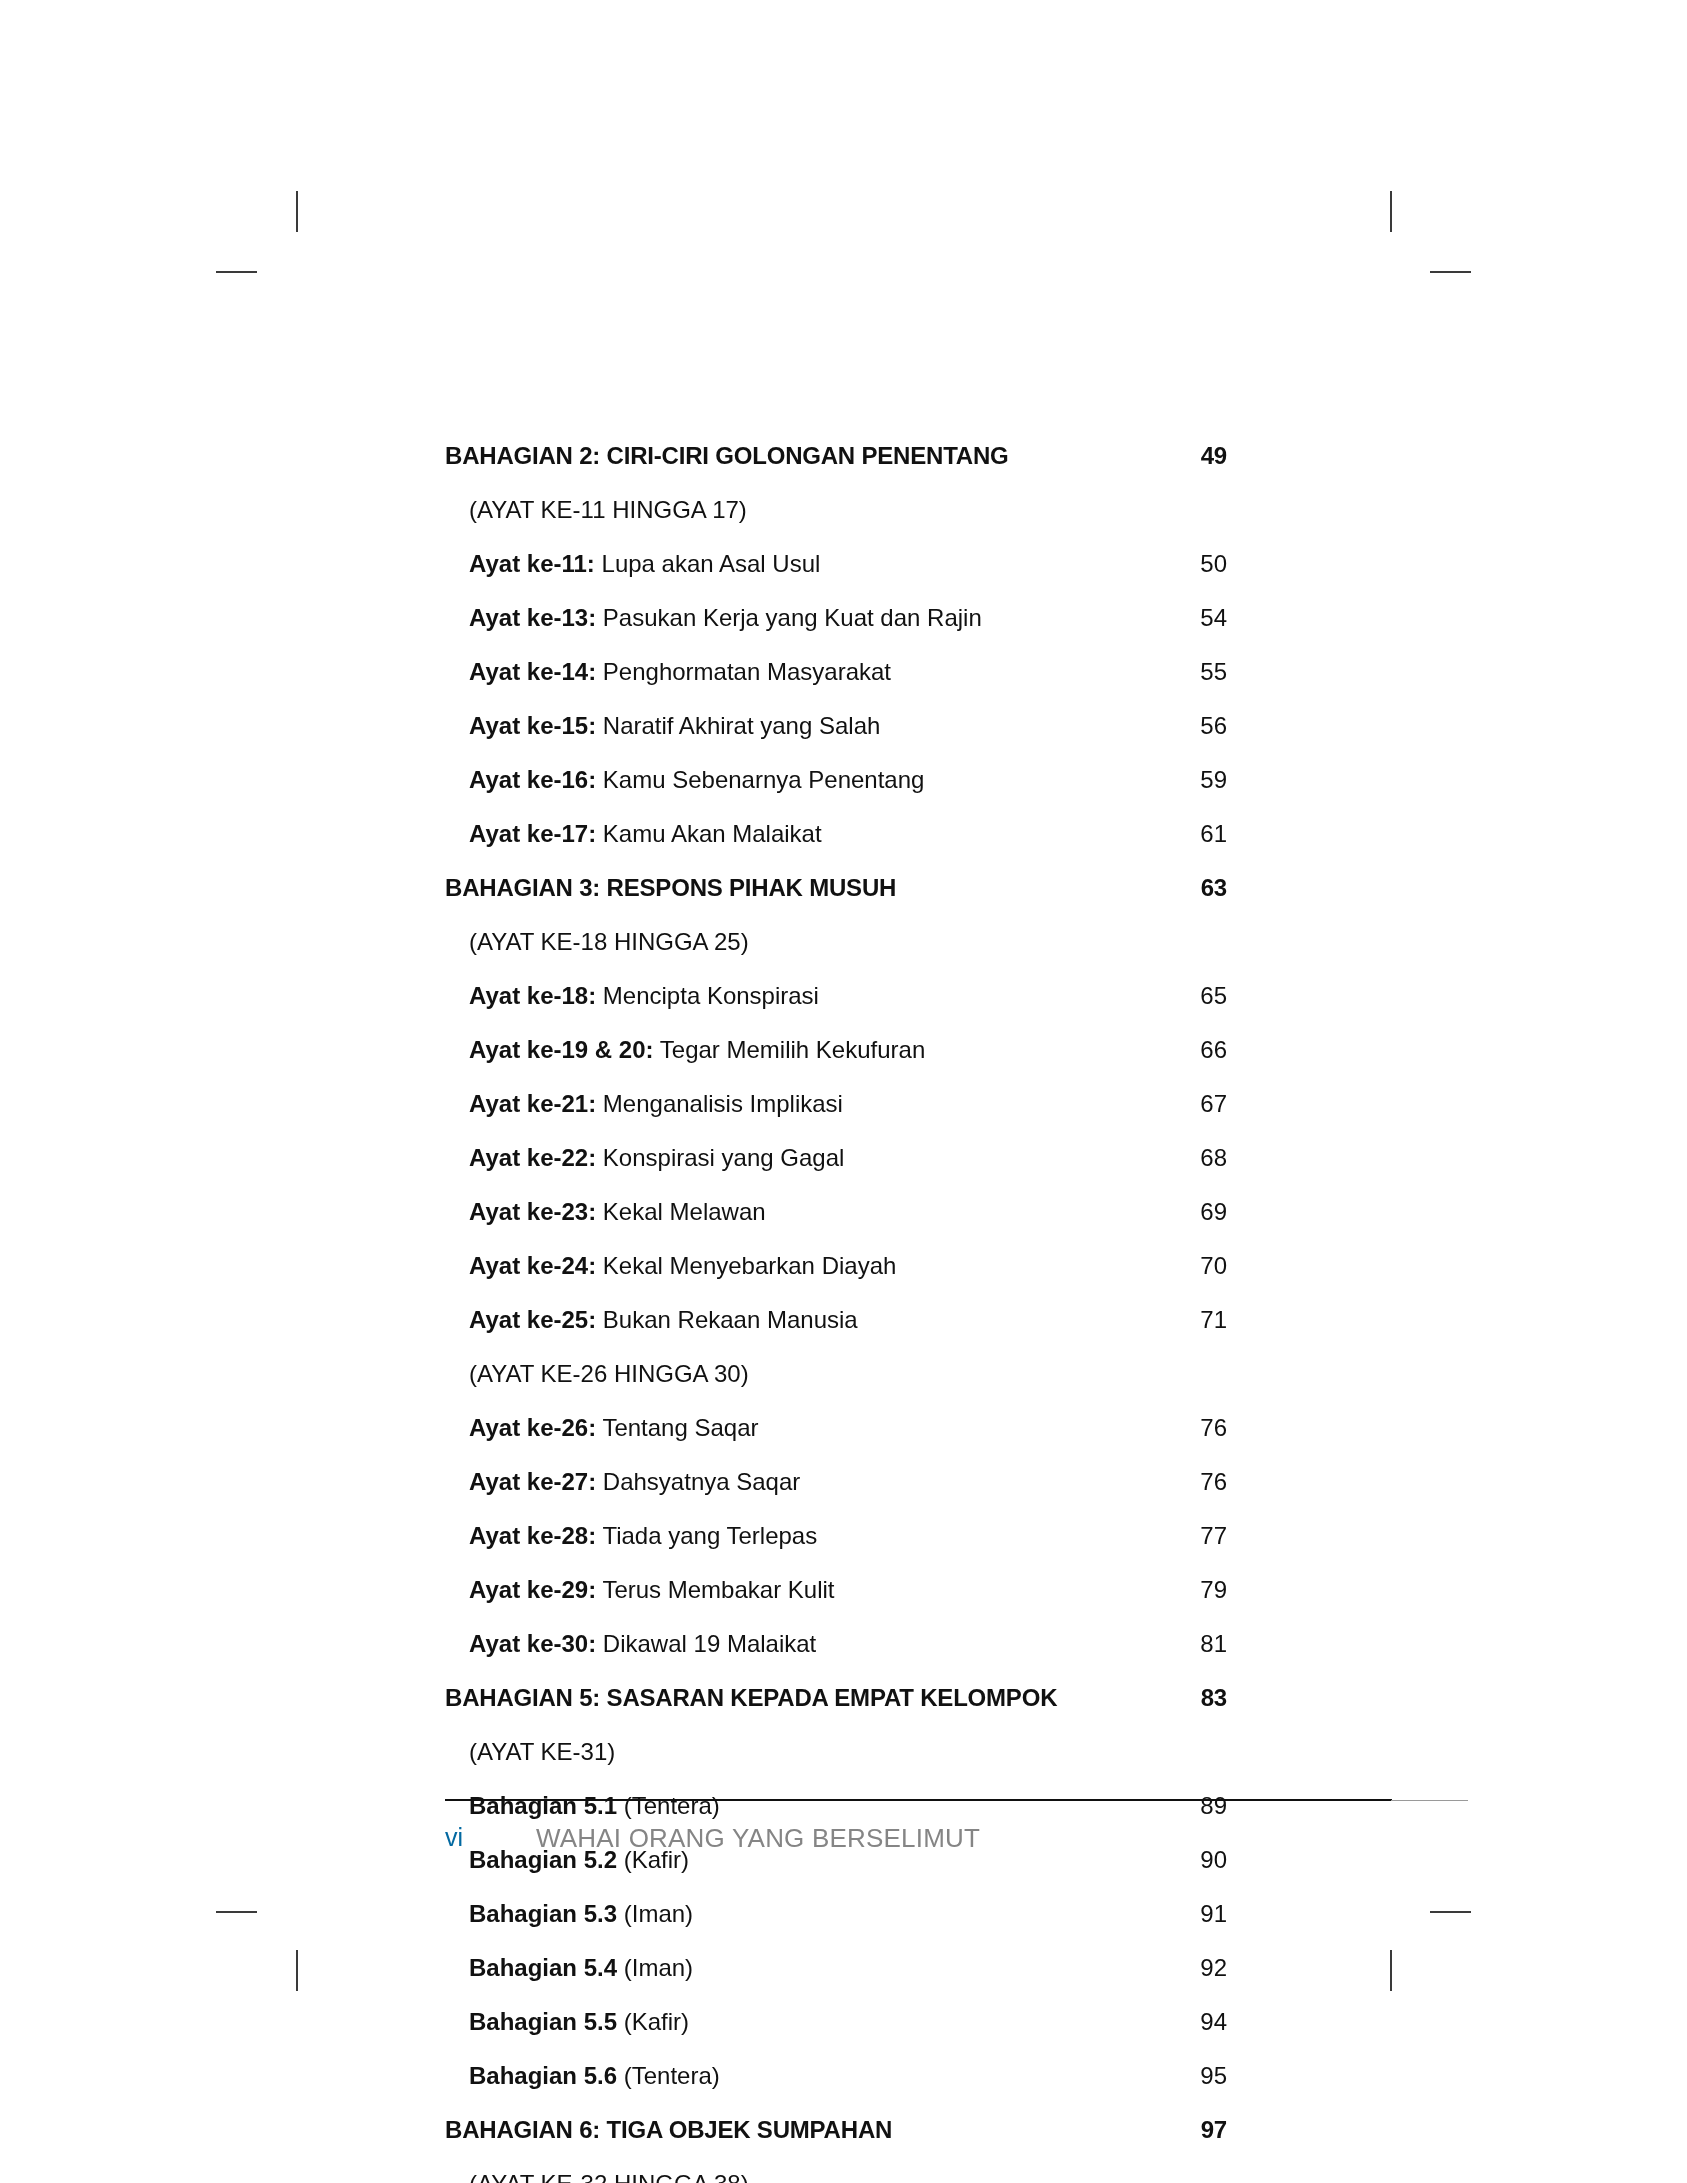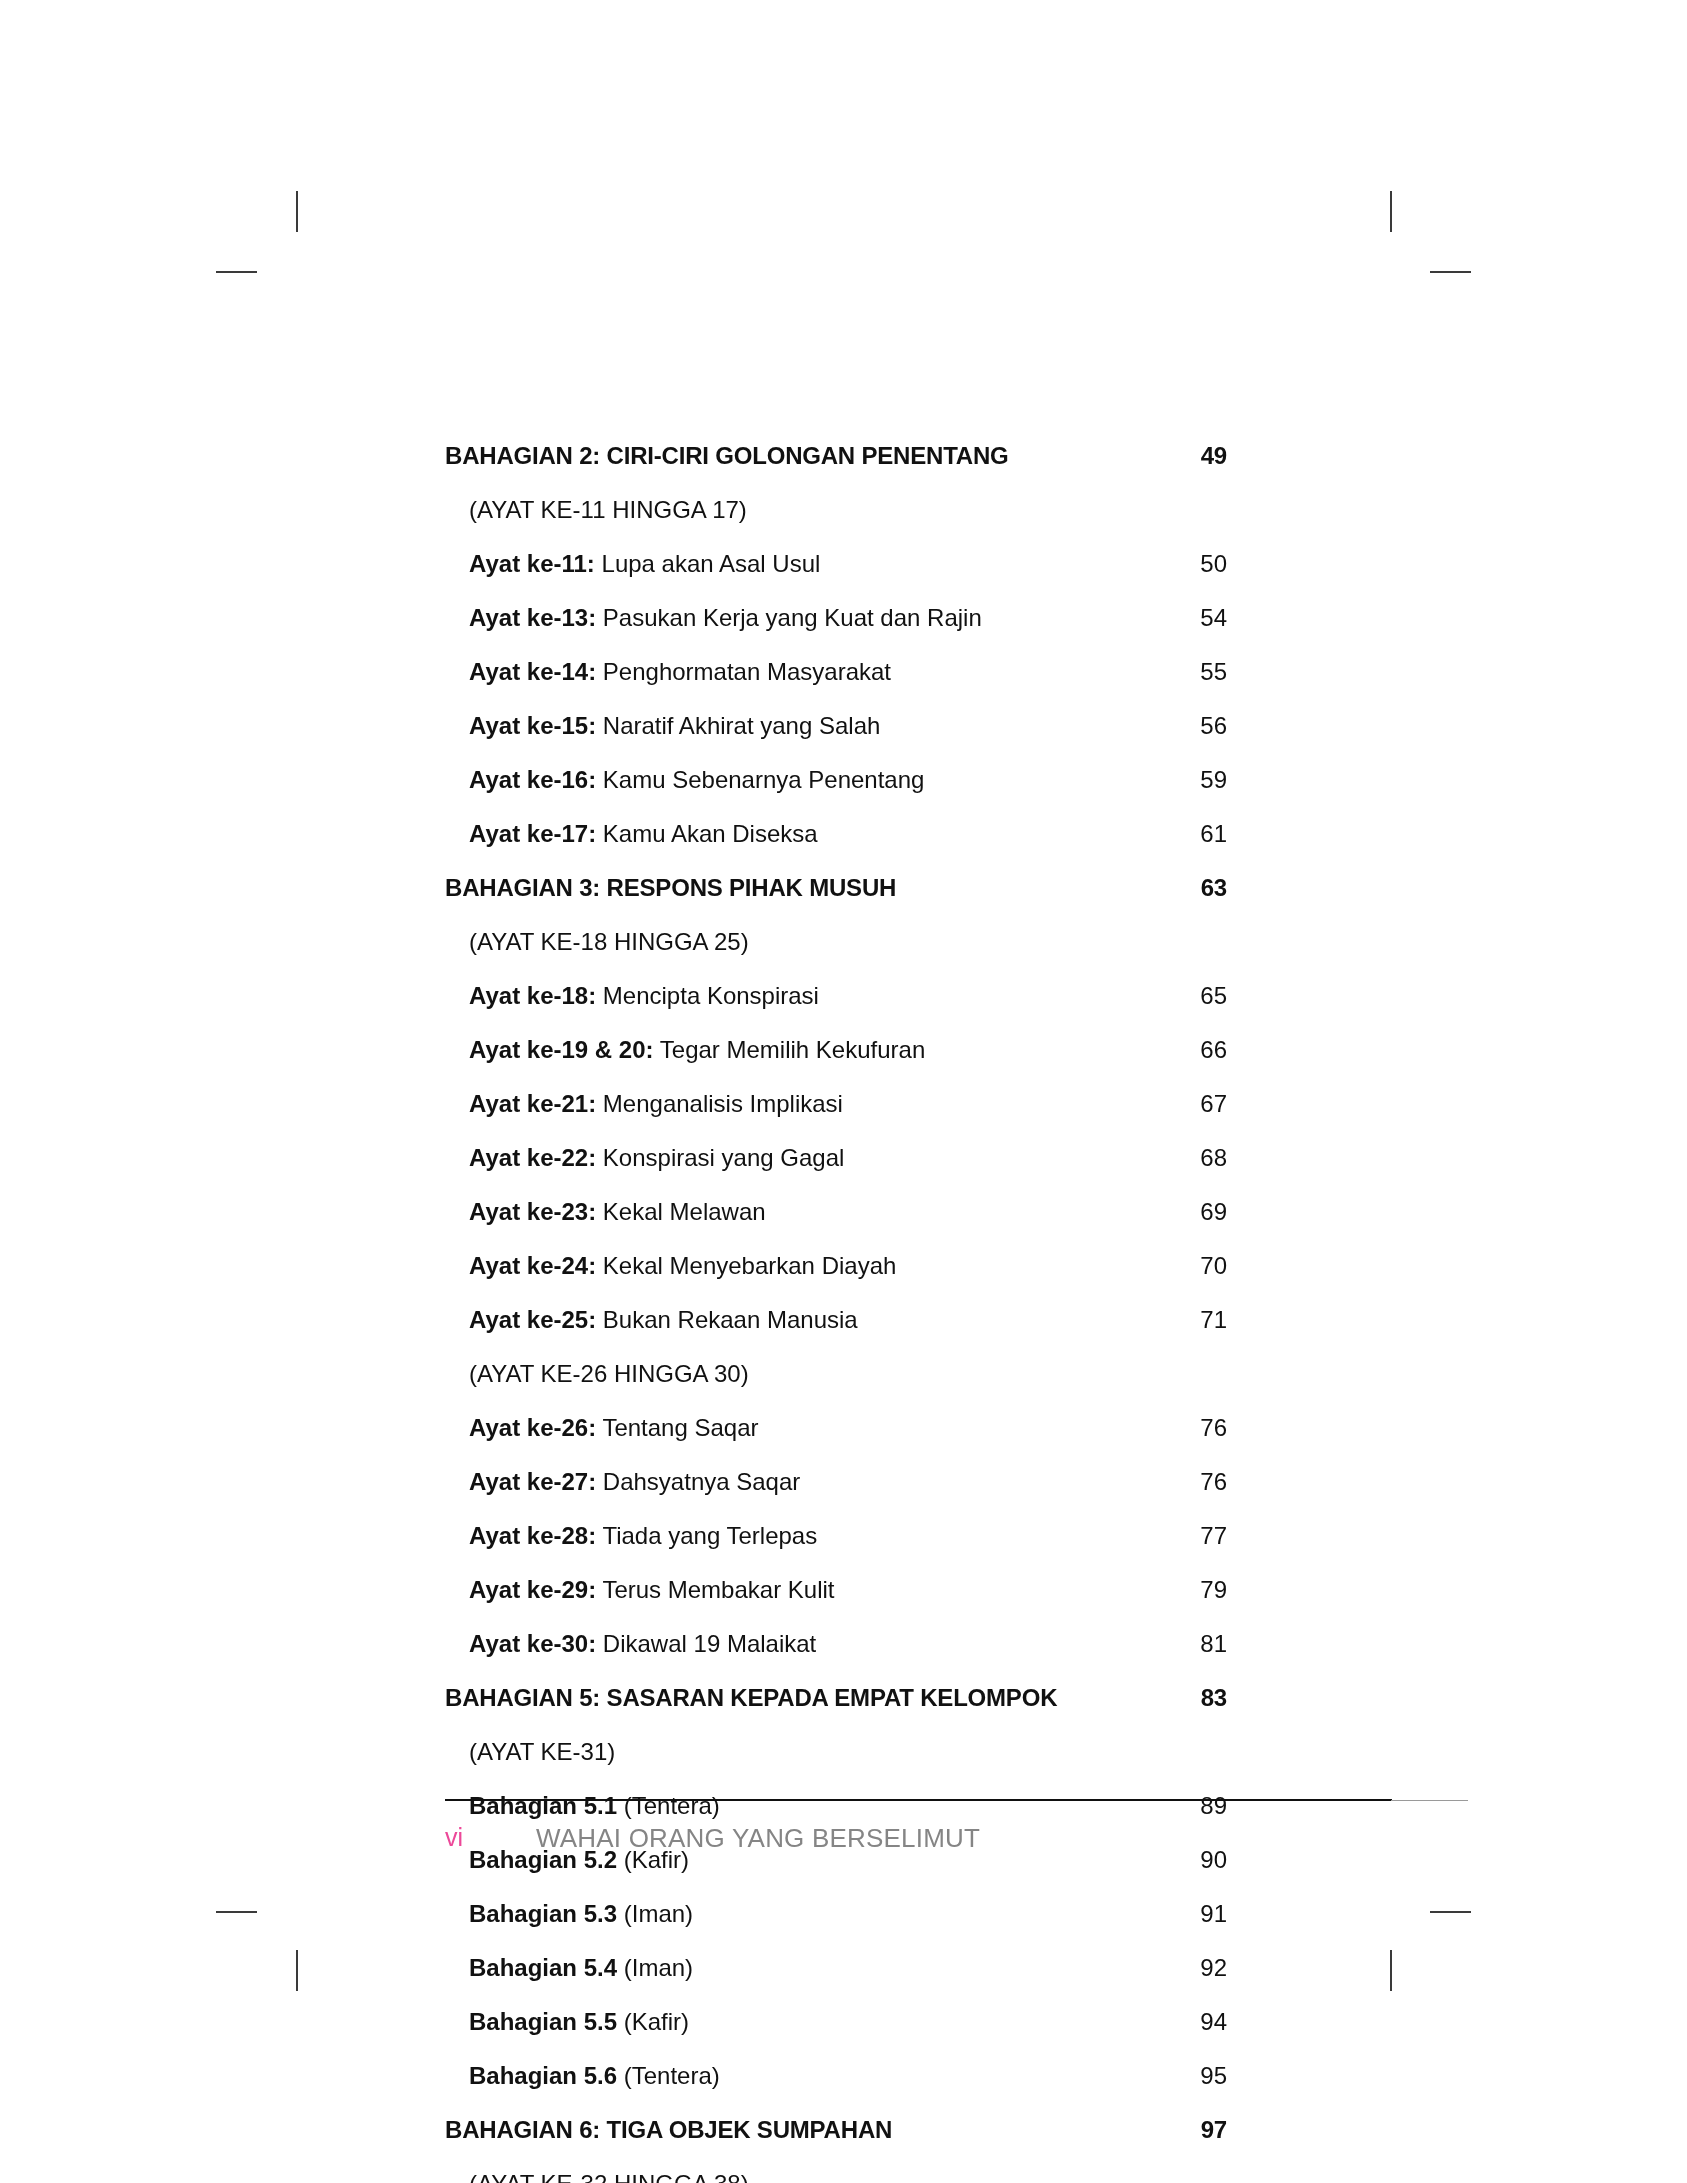--- a/index.html
+++ b/index.html
@@ -11,21 +11,21 @@
   #toc { position: absolute; left: 445px; top: 417px; width: 782px; }
   .line { position: relative; height: 30px; line-height: 30px; font-size: 24px; white-space: nowrap; margin-top: 24px; }
   .line .page { position: absolute; right: 0; top: 0; }
   .heading { font-weight: bold; letter-spacing: -0.2px; }
   .subtitle { padding-left: 24px; margin-bottom: 8.6px; }
   .item { padding-left: 24px; margin-bottom: 8.4px; }
   .item.last { margin-bottom: 15px; }
   .item b { font-weight: bold; text-align: right; }
   .rule-dark { position: absolute; left: 445px; top: 1799px; width: 947px; height: 2px; background: #111; }
   .rule-light { position: absolute; left: 1391px; top: 1800px; width: 77px; height: 1.3px; background: #9a9a9a; }
-  .folio { position: absolute; left: 445px; top: 1821px; font-size: 25px; line-height: 32px; color: #ec4899; }
+  .folio { position: absolute; left: 445px; top: 1821px; font-size: 25px; line-height: 32px; color: #0369a1; }
   .running { position: absolute; left: 536px; top: 1825px; font-size: 26px; line-height: 26.5px; color: #858585; letter-spacing: 0.2px; }
 </style>
 </head>
 <body>
 
 <div class="crop v" style="left:296px; top:191px;"></div>
 <div class="crop h" style="left:216px; top:271px;"></div>
 <div class="crop v" style="left:1390px; top:191px;"></div>
 <div class="crop h" style="left:1430px; top:271px;"></div>
 <div class="crop h" style="left:216px; top:1911px;"></div>
@@ -56,21 +56,21 @@
     </div>
         <div class="line item">
       <b>Ayat ke-15:</b><span> Naratif Akhirat yang Salah</span>
       <span class="page">56</span>
     </div>
         <div class="line item">
       <b>Ayat ke-16:</b><span> Kamu Sebenarnya Penentang</span>
       <span class="page">59</span>
     </div>
         <div class="line item last">
-      <b>Ayat ke-17:</b><span> Kamu Akan Diseksa</span>
+      <b>Ayat ke-17:</b><span> Kamu Akan Malaikat</span>
       <span class="page">61</span>
     </div>
       </div>
     </div>
     <div class="section">
       <div class="line heading">
         <span>BAHAGIAN 3: RESPONS PIHAK MUSUH</span>
         <span class="page">63</span>
       </div>
       <div class="line subtitle">(AYAT KE-18 HINGGA 25)</div>

